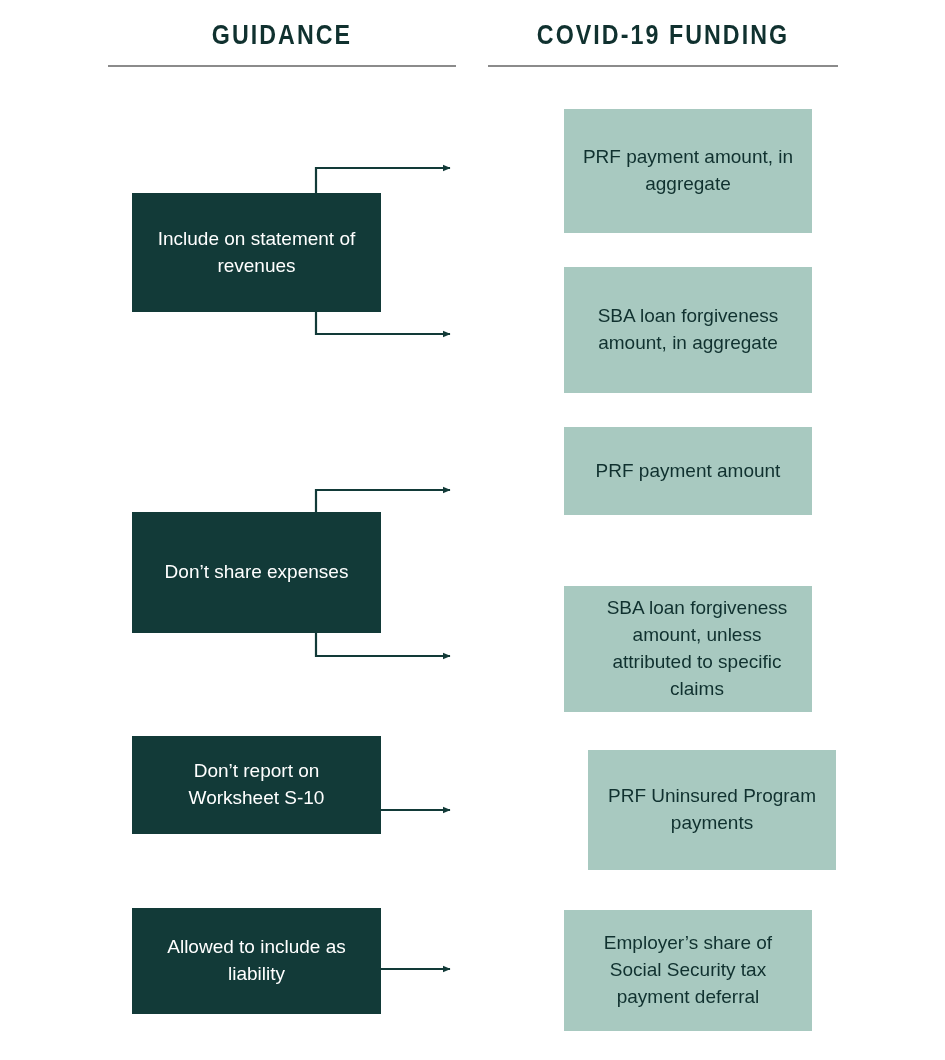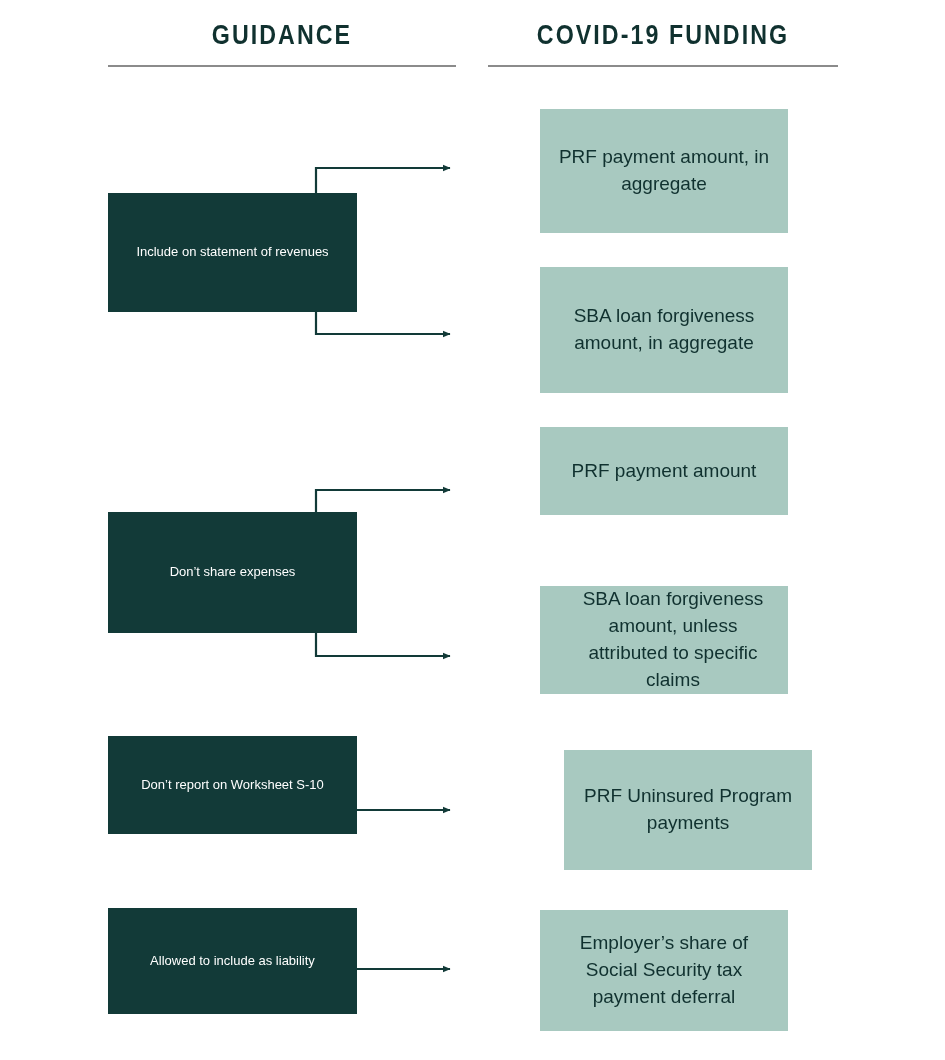--- a/index.html
+++ b/index.html
@@ -50,45 +50,46 @@
   
   .node-box {
     position: absolute;
     display: flex;
     align-items: center;
     justify-content: center;
     text-align: center;
     box-sizing: border-box;
     padding: 6px 14px;
     line-height: 1.42;
+    margin-left: 24px;
   }
   .node-box span { display: block; }
 
   .guidance-box {
     background: #123a38;
     color: #ffffff;
-    font-size: 13px;
+    font-size: 19px;
   }
   .funding-box {
     background: #a8c9c0;
     color: #10312f;
     font-size: 19px;
   }
 
   
   #box-include   { left: 108px; top: 193px; width: 249px; height: 119px; }
   #box-adjust    { left: 108px; top: 512px; width: 249px; height: 121px; }
   #box-report    { left: 108px; top: 736px; width: 249px; height: 98px; text-align: center; }
   #box-liability { left: 108px; top: 908px; width: 249px; height: 106px; }
 
   
   #box-prf-agg     { left: 540px; top: 109px; width: 248px; height: 124px; }
   #box-sba-agg     { left: 540px; top: 267px; width: 248px; height: 126px; }
   #box-prf-amount  { left: 540px; top: 427px; width: 248px; height: 88px; }
-  #box-sba-unless  { left: 540px; top: 586px; width: 248px; height: 108px; padding-left: 32px; }
+  #box-sba-unless  { left: 540px; top: 586px; width: 248px; height: 126px; padding-left: 32px; }
   #box-prf-unins   { left: 564px; top: 750px; width: 248px; height: 120px; }
   #box-employer    { left: 540px; top: 910px; width: 248px; height: 121px; }
 
   
   #connectors {
     position: absolute;
     left: 0; top: 0;
     width: 945px;
     height: 1060px;
     pointer-events: none;

